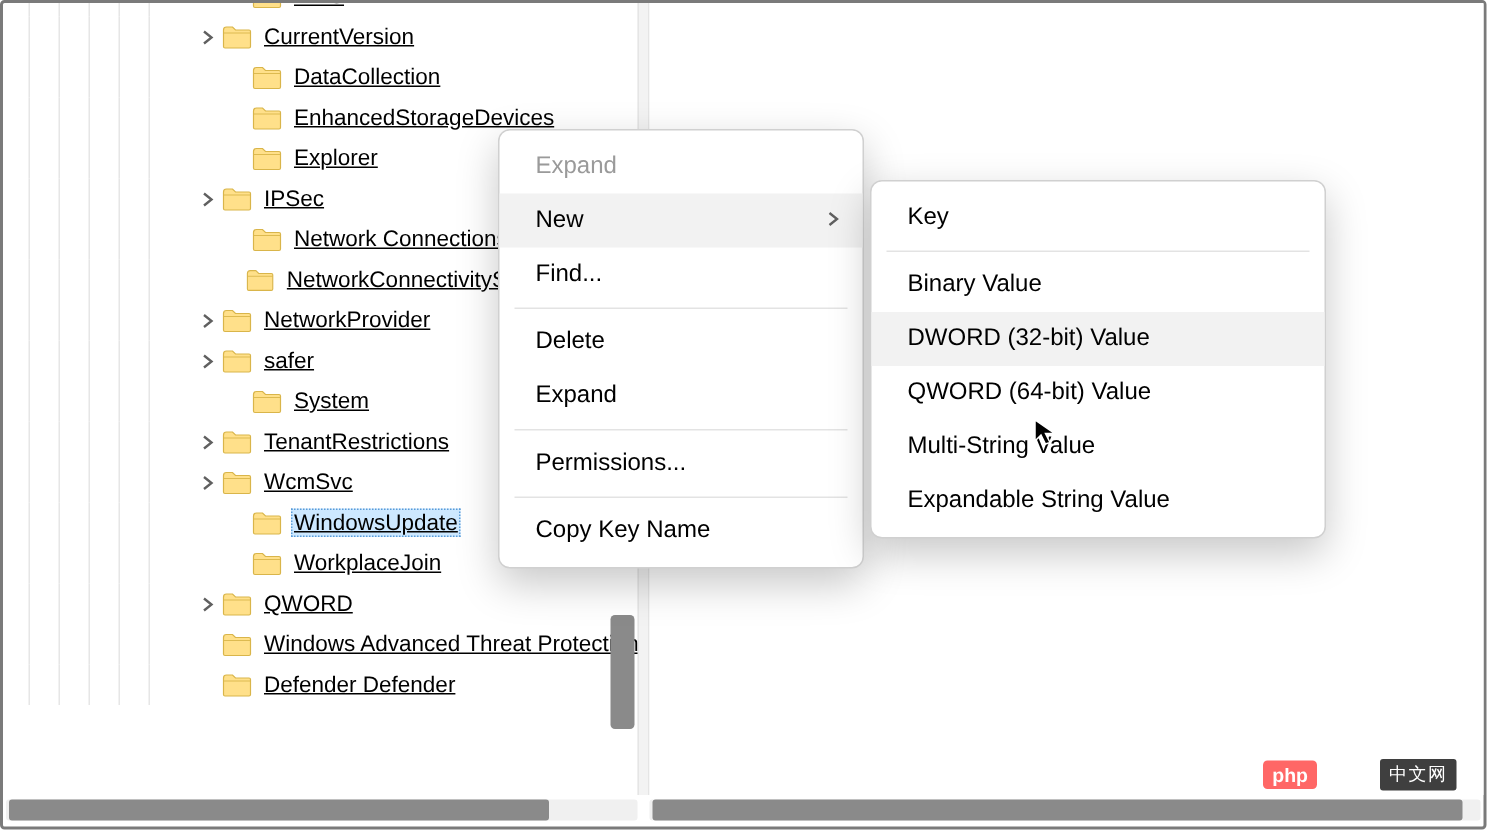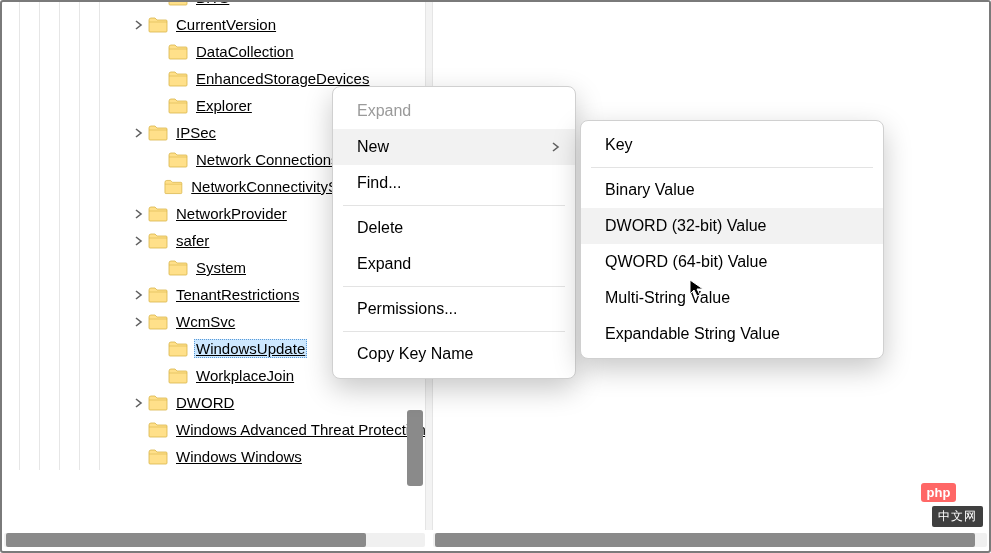--- a/index.html
+++ b/index.html
@@ -41,21 +41,21 @@
   .menu .item { height:36px; display:flex; align-items:center; padding:0 24px; cursor:default; position:relative; }
   .menu .item.disabled { color:#9a9a9a; }
   .menu .item.hover { background:#f2f2f2; }
   .menu .sep { height:1px; background:#e3e3e3; margin:4px 10px; }
   .menu .sub-caret { position:absolute; right:14px; top:50%; transform:translateY(-50%); }
   .menu .sub-caret svg { width:10px; height:10px; }
 
   .cursor { position:absolute; width:20px; height:20px; z-index:10; }
 
   
-  .watermark { position:absolute; right:6px; bottom:24px; display:flex; align-items:center; gap:4px;flex-direction:column; }
+  .watermark { position:absolute; right:18px; bottom:24px; display:flex; align-items:center; gap:4px; }
   .wm-a { background:#ff6766; color:#fff; font-weight:700; font-size:13px; padding:2px 6px; border-radius:3px; }
   .wm-b { background:#3f3f3f; color:#fff; font-size:12px; padding:2px 6px; border-radius:2px; letter-spacing:1px;margin-left:38px; }
 </style>
 </head>
 <body>
 
 <div class="frame">
   <div class="panes">
     <div class="left-pane">
       <div class="tree" id="tree">
@@ -343,21 +343,21 @@
             <span class="sp"></span>
             <span class="expander">
               <svg viewBox="0 0 10 10">
                 <path d="M2 1 L7 5 L2 9" fill="none" stroke="#606060" stroke-width="1.6"></path>
               </svg>
             </span>
             <svg class="folder" viewBox="0 0 20 16">
               <path d="M1 3 Q1 1 3 1 L7 1 L9 3 L18 3 Q19 3 19 4 L19 14 Q19 15 18 15 L2 15 Q1 15 1 14 Z" fill="#ffe08a" stroke="#d9b54a" stroke-width="0.8"></path>
               <path d="M1 5 L19 5" stroke="#d9b54a" stroke-width="0.6"></path>
             </svg>
-            <span class="label">DWORD</span>
+            <span class="label">QWORD</span>
           </div>
           <div class="row">
             <span class="guides">
               <span class="g"></span>
               <span class="g"></span>
               <span class="g"></span>
               <span class="g"></span>
               <span class="g"></span>
             </span>
             <span class="sp"></span>
@@ -375,21 +375,21 @@
               <span class="g"></span>
               <span class="g"></span>
               <span class="g"></span>
             </span>
             <span class="sp"></span>
             <span class="noexp"></span>
             <svg class="folder" viewBox="0 0 20 16">
               <path d="M1 3 Q1 1 3 1 L7 1 L9 3 L18 3 Q19 3 19 4 L19 14 Q19 15 18 15 L2 15 Q1 15 1 14 Z" fill="#ffe08a" stroke="#d9b54a" stroke-width="0.8"></path>
               <path d="M1 5 L19 5" stroke="#d9b54a" stroke-width="0.6"></path>
             </svg>
-            <span class="label">Windows Windows</span>
+            <span class="label">Defender Defender</span>
           </div>
         </div>
       <div class="vscroll">
         <div class="vscroll-thumb" style="top:408px;height:76px;"></div>
       </div>
     </div>
     <div class="splitter"></div>
     <div class="right-pane"></div>
   </div>
 

